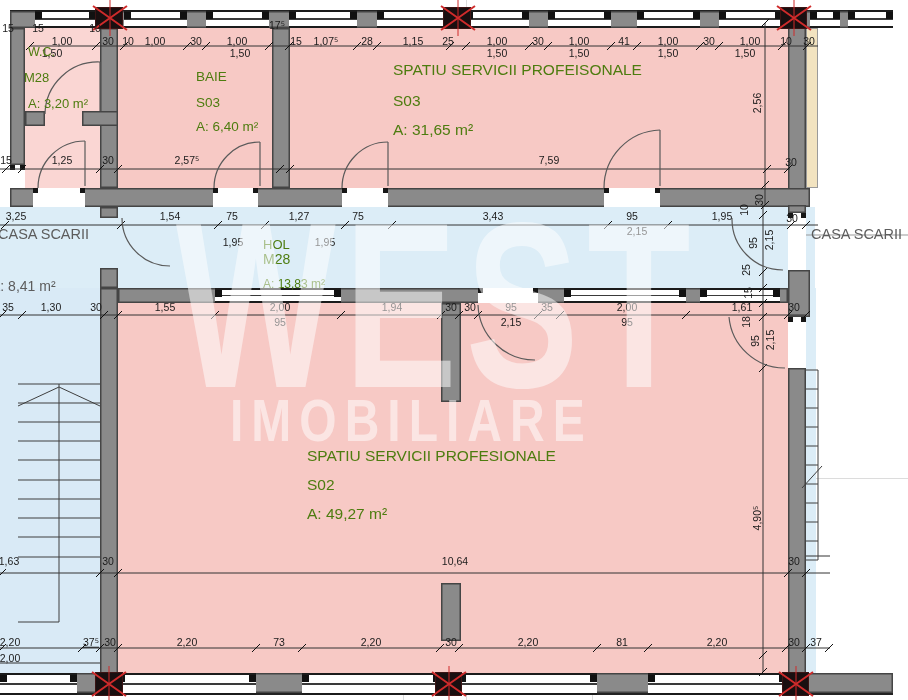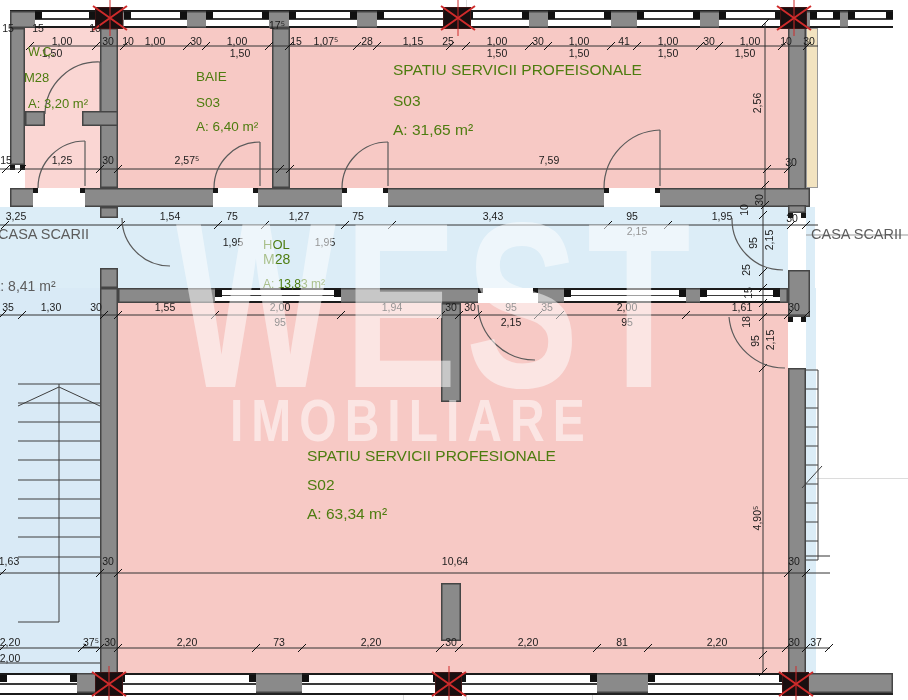--- a/index.html
+++ b/index.html
@@ -256,19 +256,19 @@
     <span class="rl" style="left:393px;top:93px;font-size:15.5px">S03</span>
     <span class="rl" style="left:393px;top:122px;font-size:15.5px">A: 31,65 m²</span>
     <span class="rl" style="left:263px;top:238px;font-size:13px">HOL</span>
     <span class="rl" style="left:263px;top:252px;font-size:14px">M28</span>
     <span class="rl" style="left:263px;top:278px;font-size:12px">A: 13,83 m²</span>
     <span class="rl cs" style="left:-2px;top:227px;font-size:14.5px">CASA SCARII</span>
     <span class="rl cs" style="left:-9px;top:279px;font-size:14px">A: 8,41 m²</span>
     <span class="rl cs" style="left:811px;top:227px;font-size:14.5px">CASA SCARII</span>
     <span class="rl" style="left:307px;top:448px;font-size:15.5px">SPATIU SERVICII PROFESIONALE</span>
     <span class="rl" style="left:307px;top:477px;font-size:15.5px">S02</span>
-    <span class="rl" style="left:307px;top:506px;font-size:15.5px">A: 63,34 m²</span>
+    <span class="rl" style="left:307px;top:506px;font-size:15.5px">A: 49,27 m²</span>
   </div>
 
   <div class="wm" id="wm1">WEST</div>
   <div class="wm" id="wm2">IMOBILIARE</div>
 
 </div>
 
 </body></html>

